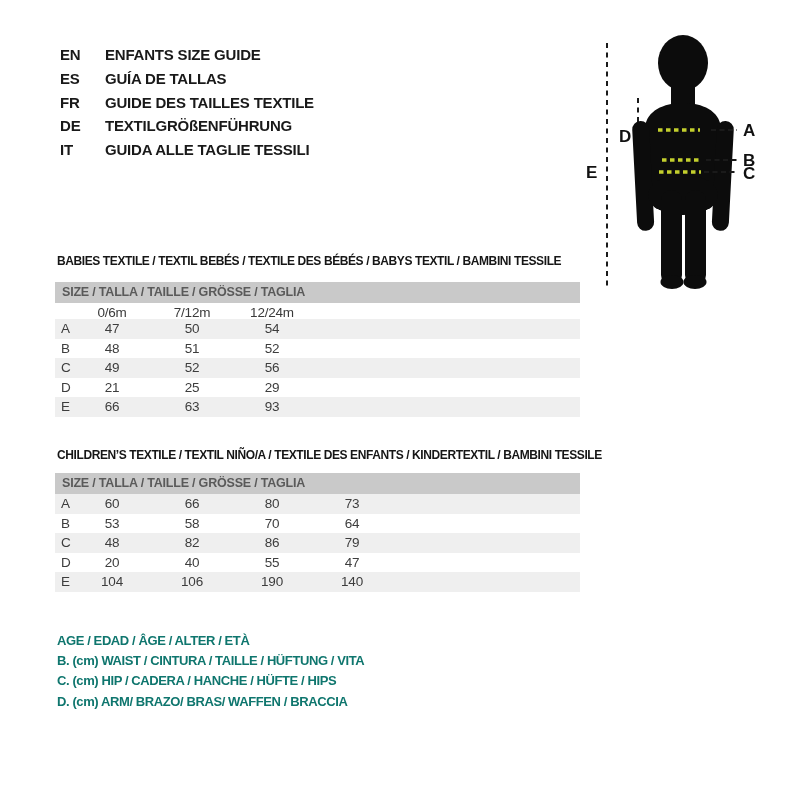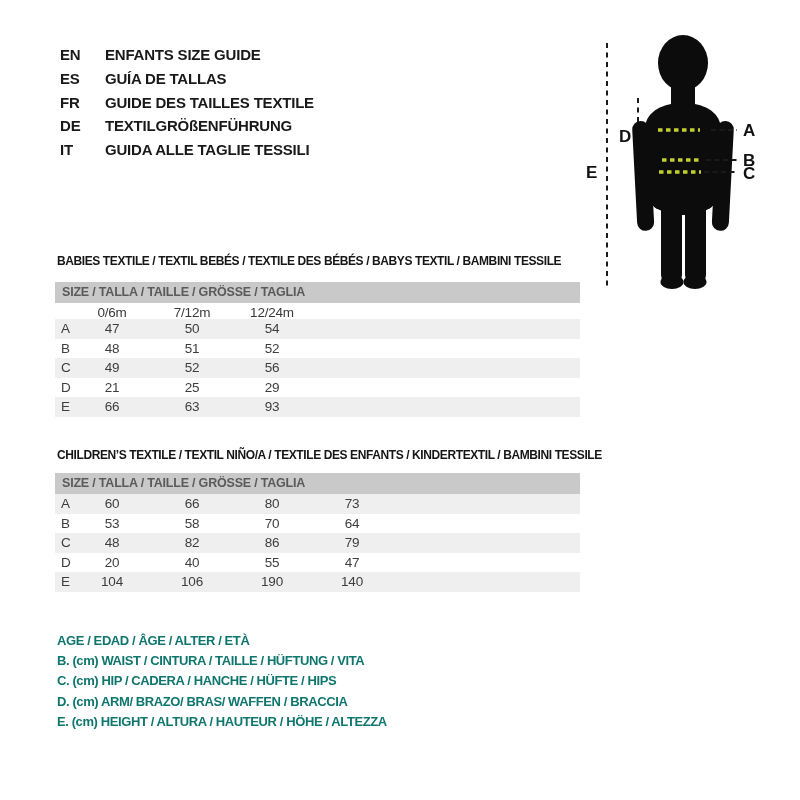--- a/index.html
+++ b/index.html
@@ -186,14 +186,13 @@
     <span class="cd">190</span>
     <span class="cd">140</span>
   </div>
 </div>
 
 <div class="abs legend">
   <div class="legend-line">AGE / EDAD / ÂGE / ALTER / ETÀ</div>
   <div class="legend-line">B. (cm) WAIST / CINTURA / TAILLE / HÜFTUNG / VITA</div>
   <div class="legend-line">C. (cm) HIP / CADERA / HANCHE / HÜFTE / HIPS</div>
   <div class="legend-line">D. (cm) ARM/ BRAZO/ BRAS/ WAFFEN / BRACCIA</div>
-  <div class="legend-line">E. (cm) HEIGHT / ALTURA / HAUTEUR / HÖHE / ALTEZZA</div>
 </div>
 
 </body></html>

